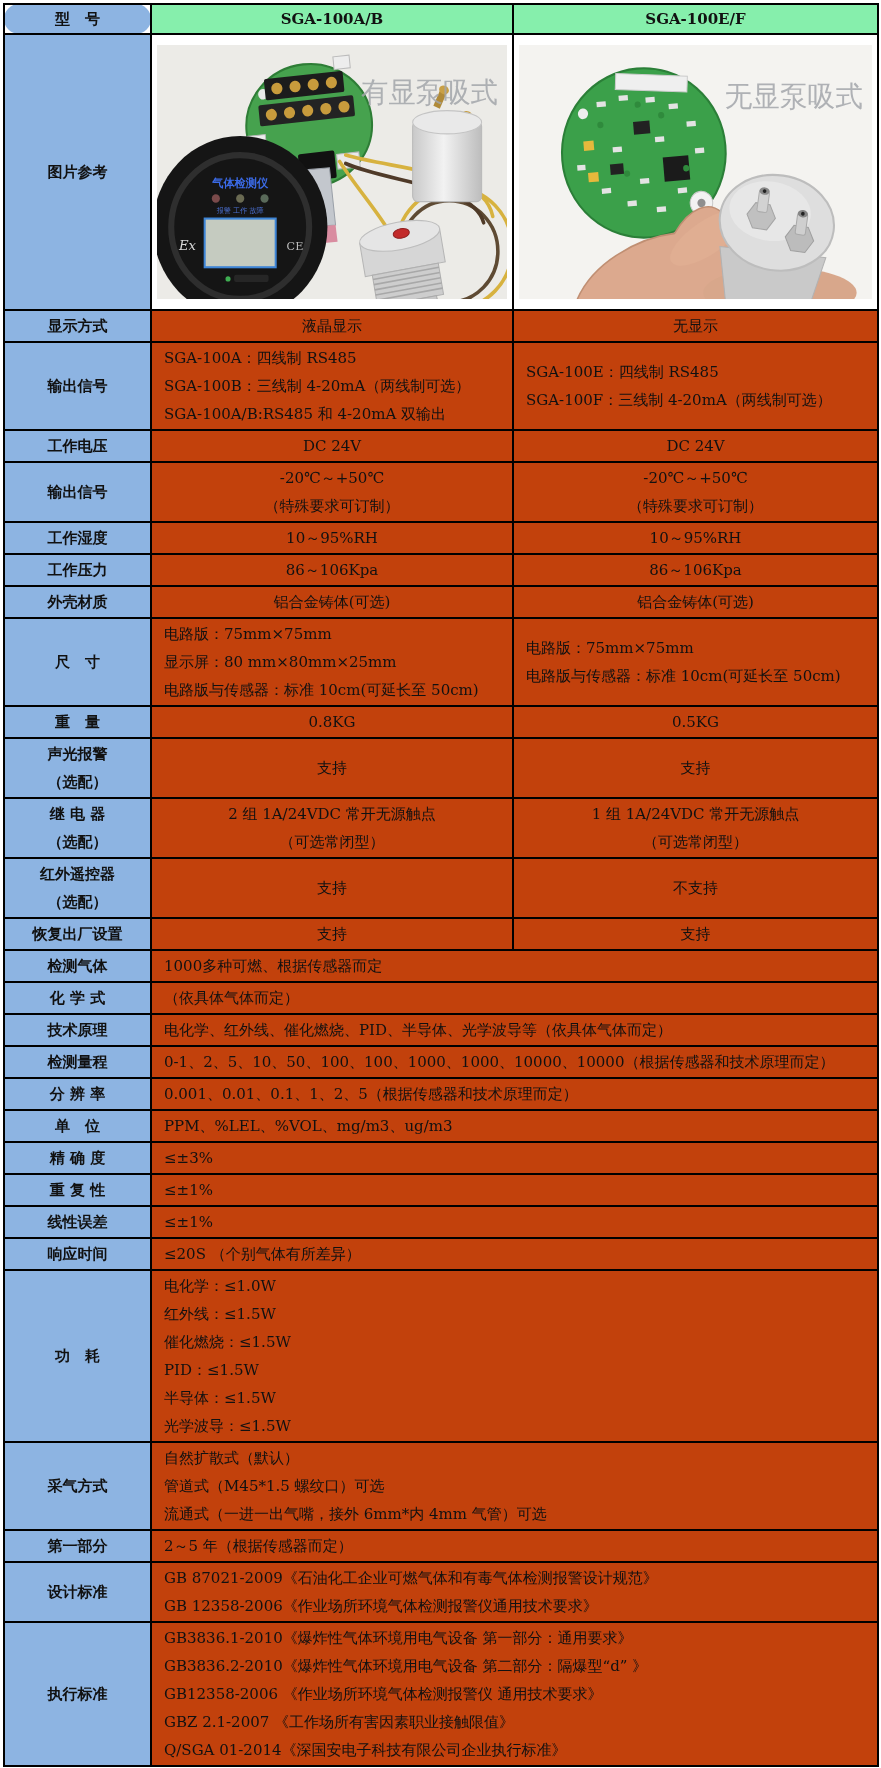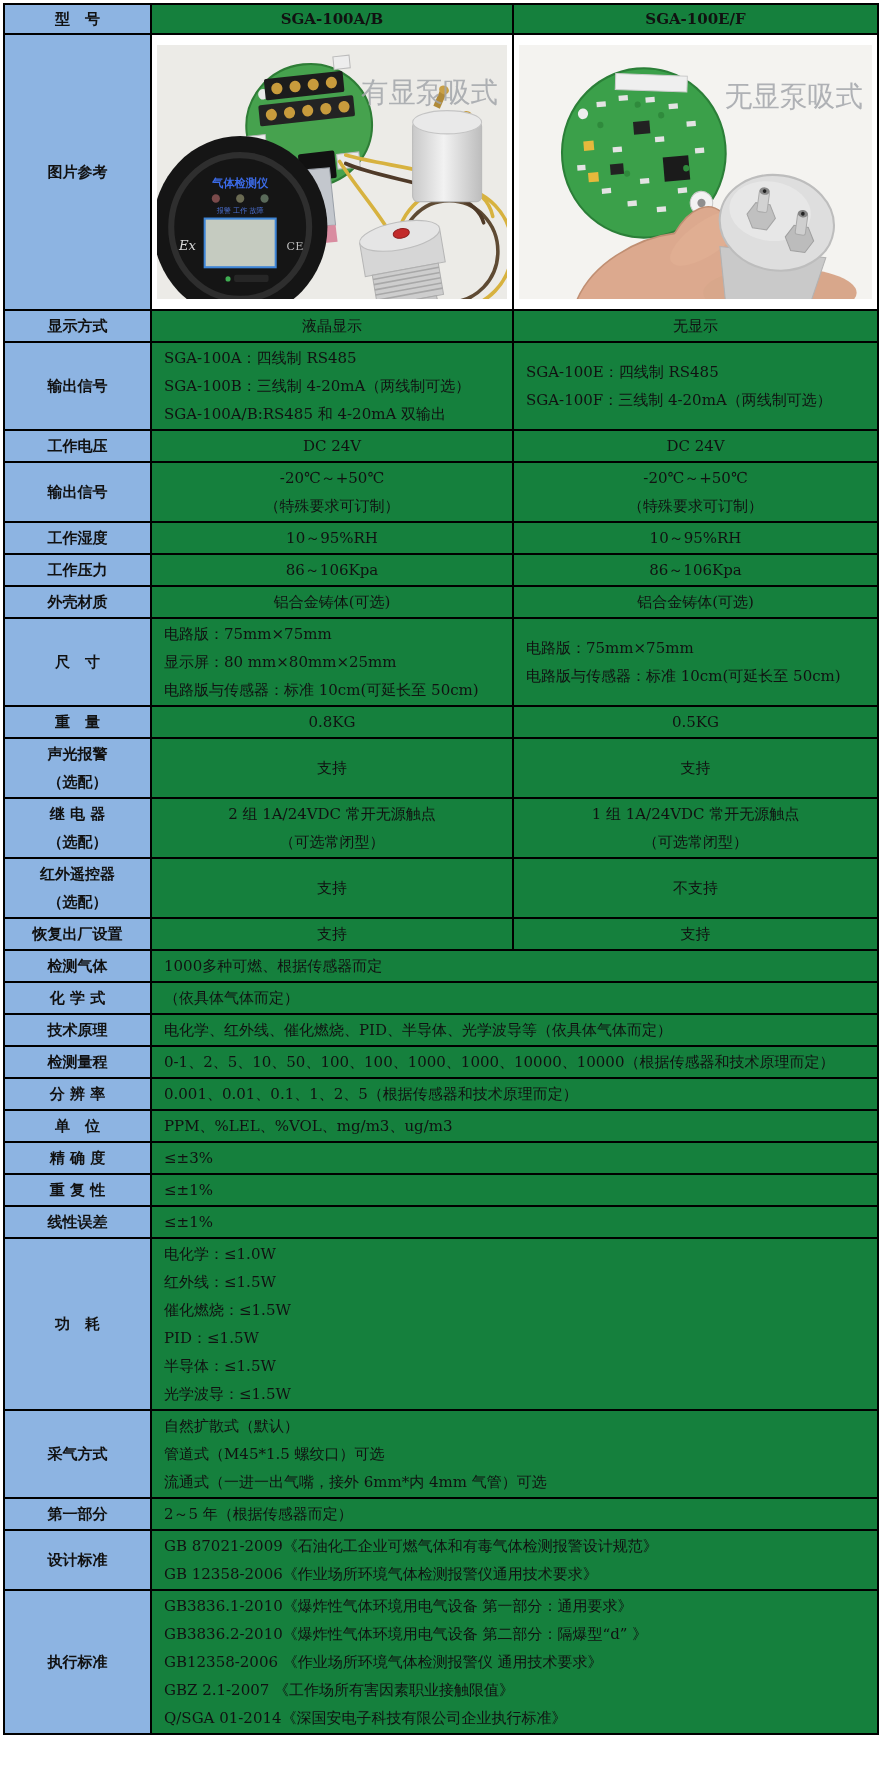--- a/index.html
+++ b/index.html
@@ -6,43 +6,43 @@
   body{width:881px;height:1768px;position:relative;overflow:hidden;
        font-family:"DejaVu Serif","Liberation Serif",serif;color:#111;}
   .page{position:absolute;left:3px;top:3px;width:874px;}
   table{border-collapse:collapse;width:100%;table-layout:fixed;}
   td{border:2px solid #000;padding:1px 8px;vertical-align:middle;}
   col.c-label{width:147px;}
   col.c-a{width:362px;}
   col.c-b{width:365px;}
   .label-cell{background:#8DB4E2;text-align:center;font-weight:bold;font-size:15px;}
   .label-cell div{line-height:28px;white-space:nowrap;}
-  .model-cell{background:#15803d;text-align:center;font-weight:bold;font-size:15px;height:26px;line-height:26px;}
-  .value-cell{background:#15803d;font-size:15px;}
+  .model-cell{background:#86efac;text-align:center;font-weight:bold;font-size:15px;height:26px;line-height:26px;}
+  .value-cell{background:#c2410c;font-size:15px;}
   .value-cell div{line-height:28px;}
   .value-cell.center{text-align:center;}
   .value-cell.left{text-align:left;padding-left:12px;}
   .photo-cell{background:#ffffff;padding:5px;height:264px;}
   .photo-frame{width:100%;height:254px;}
   .photo-frame svg{display:block;width:100%;height:100%;}
 </style>
 </head>
 <body>
 
 <div class="page">
   <table>
     <colgroup>
         <col class="c-label">
         <col class="c-a">
         <col class="c-b">
       </colgroup>
 
     <tbody>
         <tr>
-      <td class="label-cell model-cell" style="background:#8DB4E2;">型　号</td>
+      <td class="label-cell model-cell" style="background:#8DB4E2;border-radius:15px;">型　号</td>
       <td class="model-cell">SGA-100A/B</td>
       <td class="model-cell">SGA-100E/F</td>
     </tr>
 
     <tr>
       <td class="label-cell">
         <div>图片参考</div>
       </td>
       <td class="photo-cell">
         <div class="photo-frame">
@@ -437,20 +437,28 @@
         <tr>
           <td class="label-cell">
             <div>线性误差</div>
           </td>
           <td class="value-cell left" colspan="2">
             <div>≤±1%</div>
           </td>
         </tr>
         <tr>
           <td class="label-cell">
+            <div>响应时间</div>
+          </td>
+          <td class="value-cell left" colspan="2">
+            <div>≤20S （个别气体有所差异）</div>
+          </td>
+        </tr>
+        <tr>
+          <td class="label-cell">
             <div>功　耗</div>
           </td>
           <td class="value-cell left" colspan="2">
             <div>电化学：≤1.0W</div>
             <div>红外线：≤1.5W</div>
             <div>催化燃烧：≤1.5W</div>
             <div>PID：≤1.5W</div>
             <div>半导体：≤1.5W</div>
             <div>光学波导：≤1.5W</div>
           </td>

